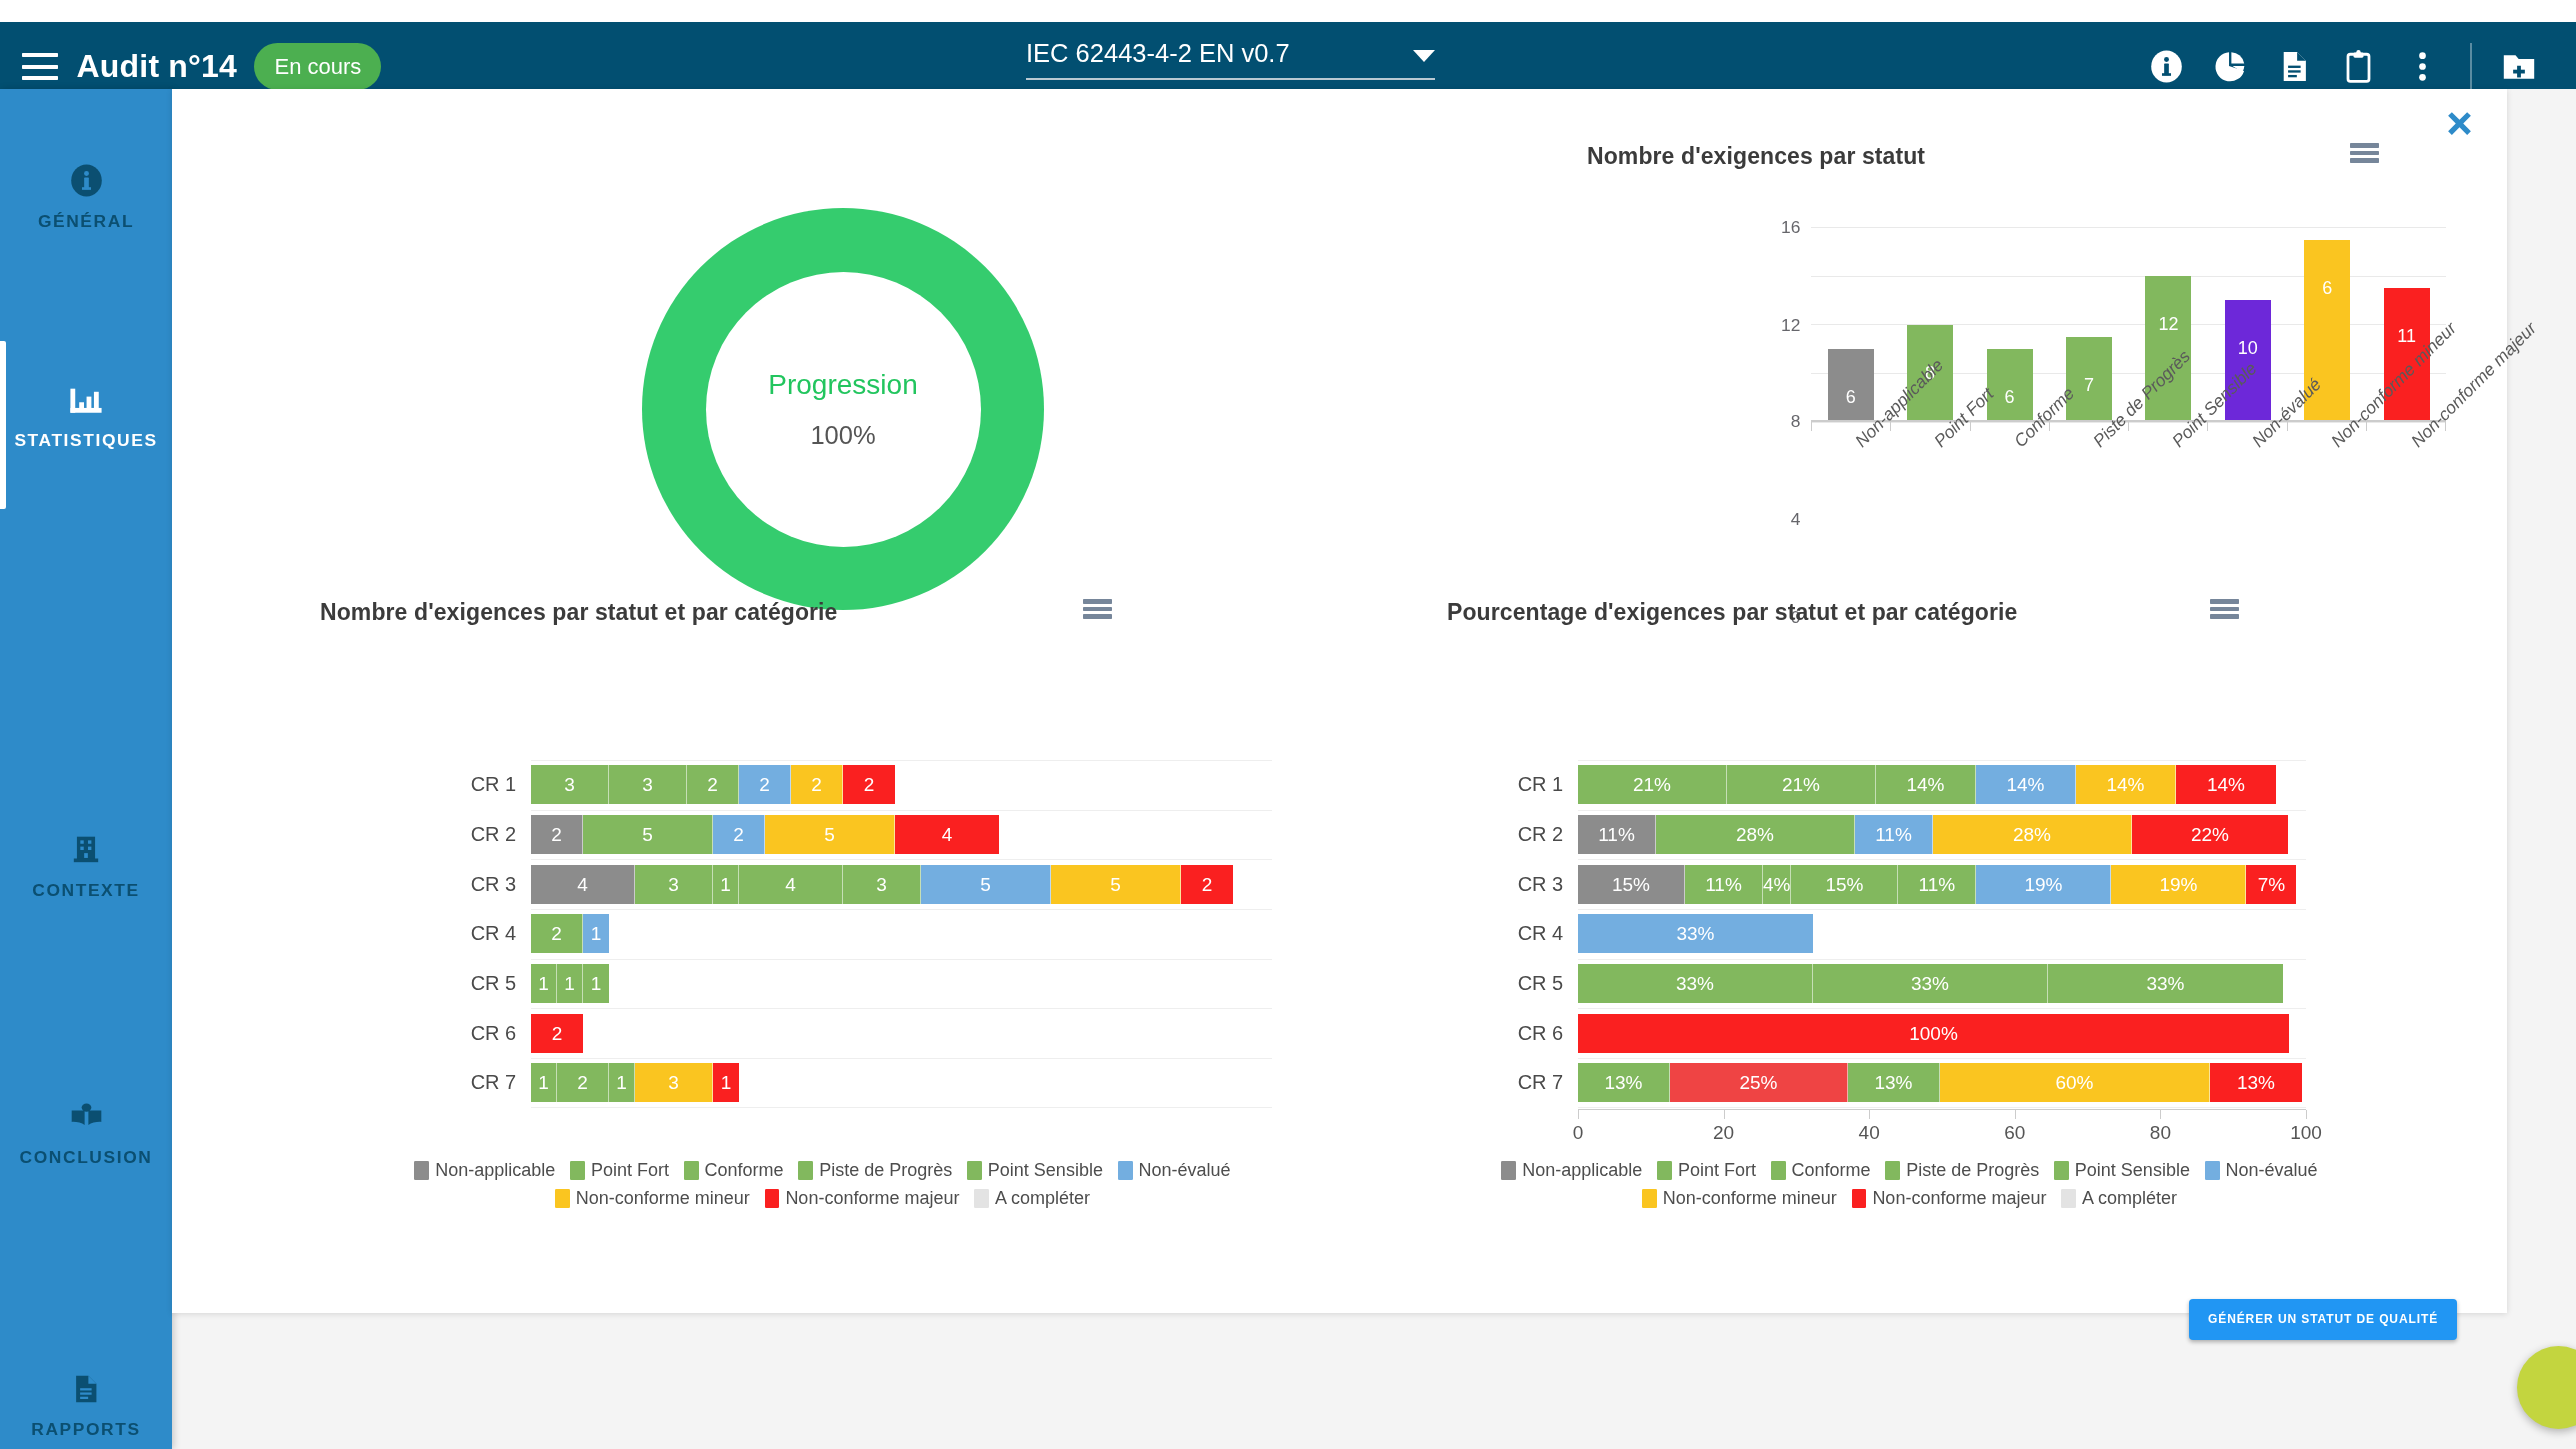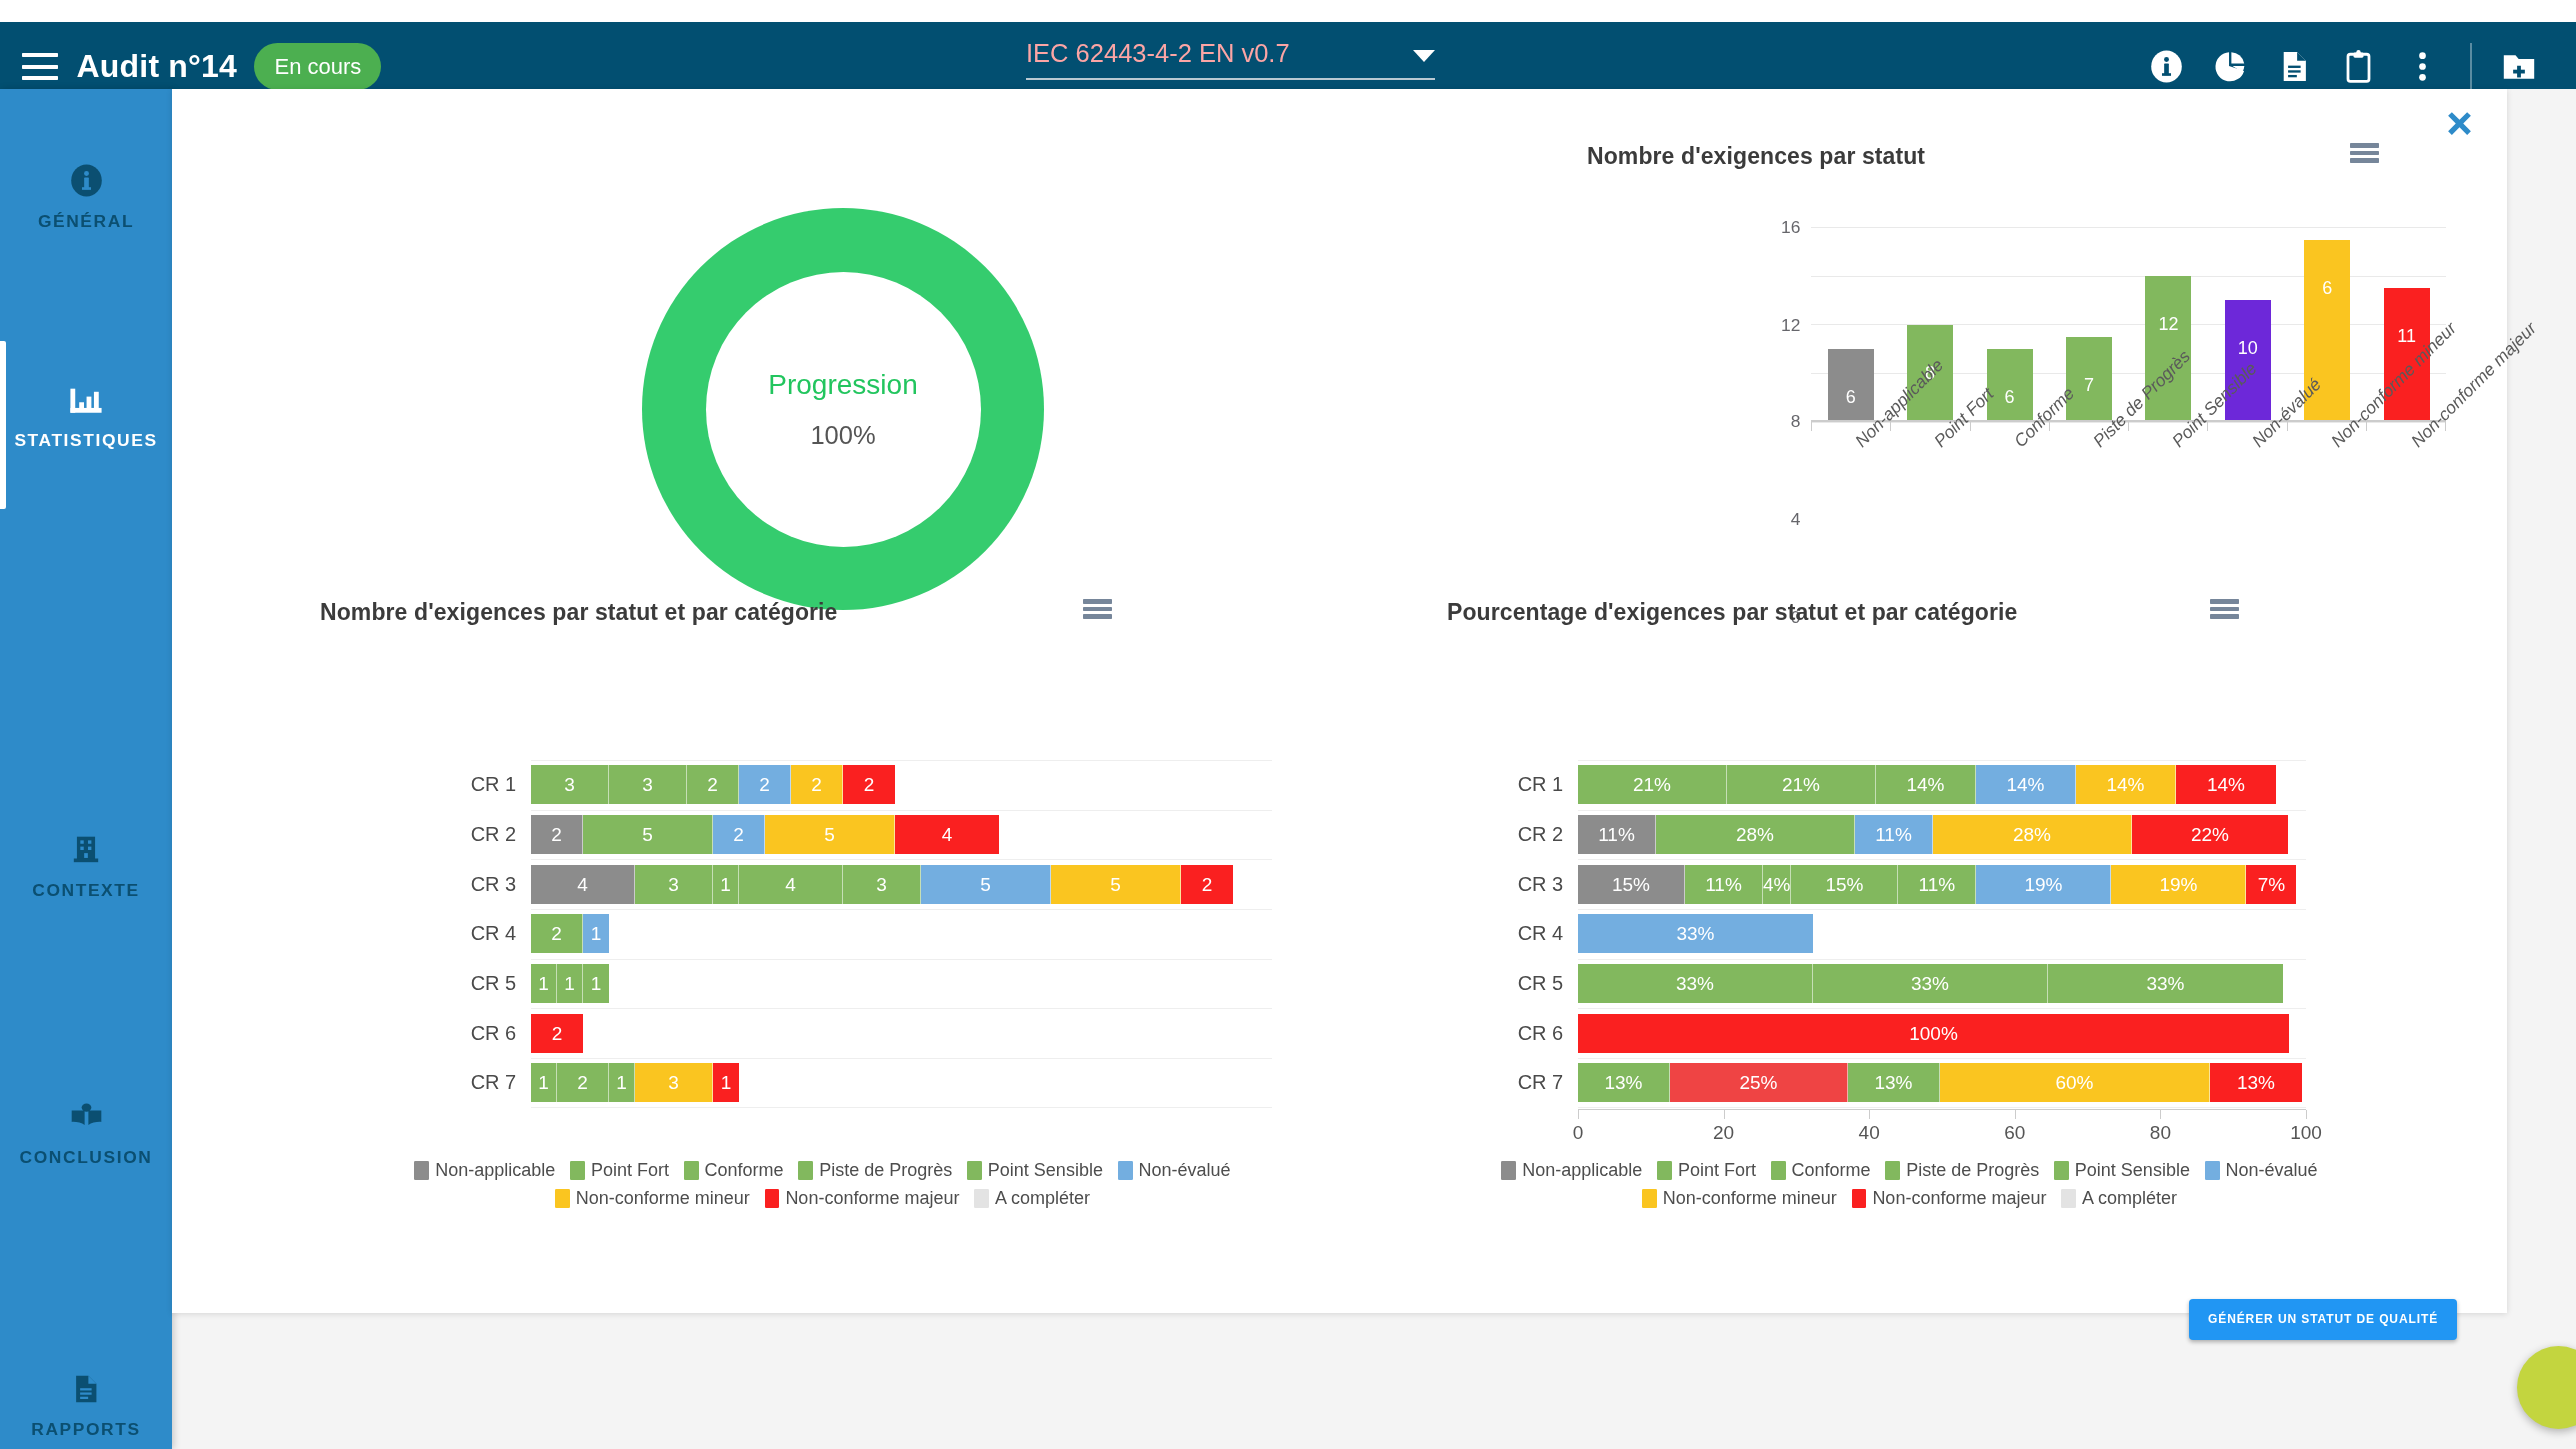--- a/index.html
+++ b/index.html
@@ -22,21 +22,21 @@
   .audit-title { color:#fff; font-size: 32px; font-weight: 700; letter-spacing: 0.2px; white-space: nowrap; }
   .status-pill {
     margin-left: 17.4px; background: #4caf50; color:#fff; border-radius: 24px;
     padding: 10.7px 20px; font-size: 22px; font-weight: 500; white-space: nowrap; cursor:pointer;
   }
   .std-select {
     position: absolute; left: 1026px; top: 17.4px; width: 409px;
   }
   .std-select .row { display:flex; align-items:flex-end; justify-content: space-between;
     border-bottom: 2px solid #b9c9d2; padding-bottom: 9.4px; }
-  .std-select .val { color:#fca5a5; font-size: 25.5px; white-space: nowrap; }
+  .std-select .val { color:#ffffff; font-size: 25.5px; white-space: nowrap; }
   .caret { width:0; height:0; border-left: 11.4px solid transparent; border-right: 11.4px solid transparent;
     border-top: 12.7px solid #ffffff; margin-bottom: 6.7px; }
   .top-icons { position:absolute; right: 0; top: 0; height: 89px; display:flex; align-items:center; }
   .ticon { width: 64px; height: 64px; display:flex; align-items:center; justify-content:center; cursor:pointer; }
   .ticon svg { display:block; }
   .tdivider { width: 2px; height: 48px; background: rgba(255,255,255,.35); margin: 0 14.8px; }
 
   
   .sidebar {
     position:absolute; left:0; top:89px; width: 172px; height: 1360px;

